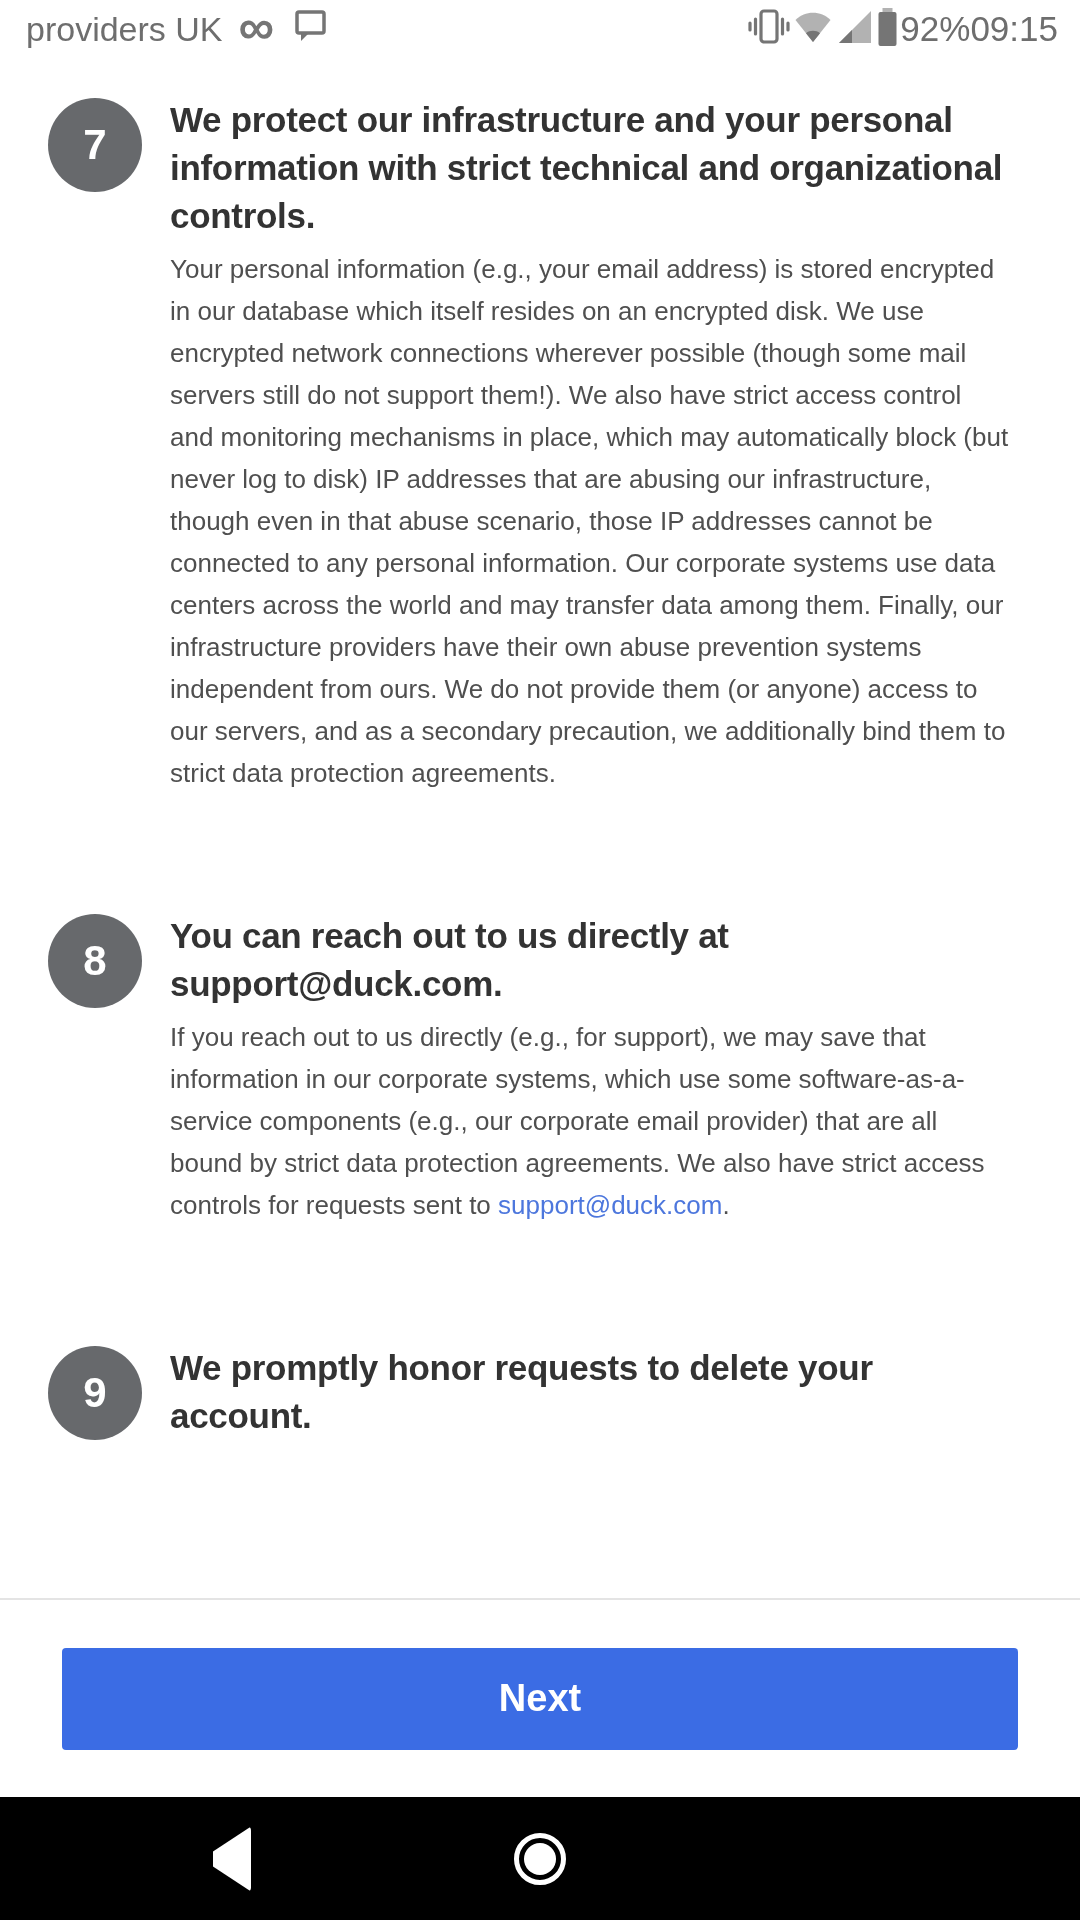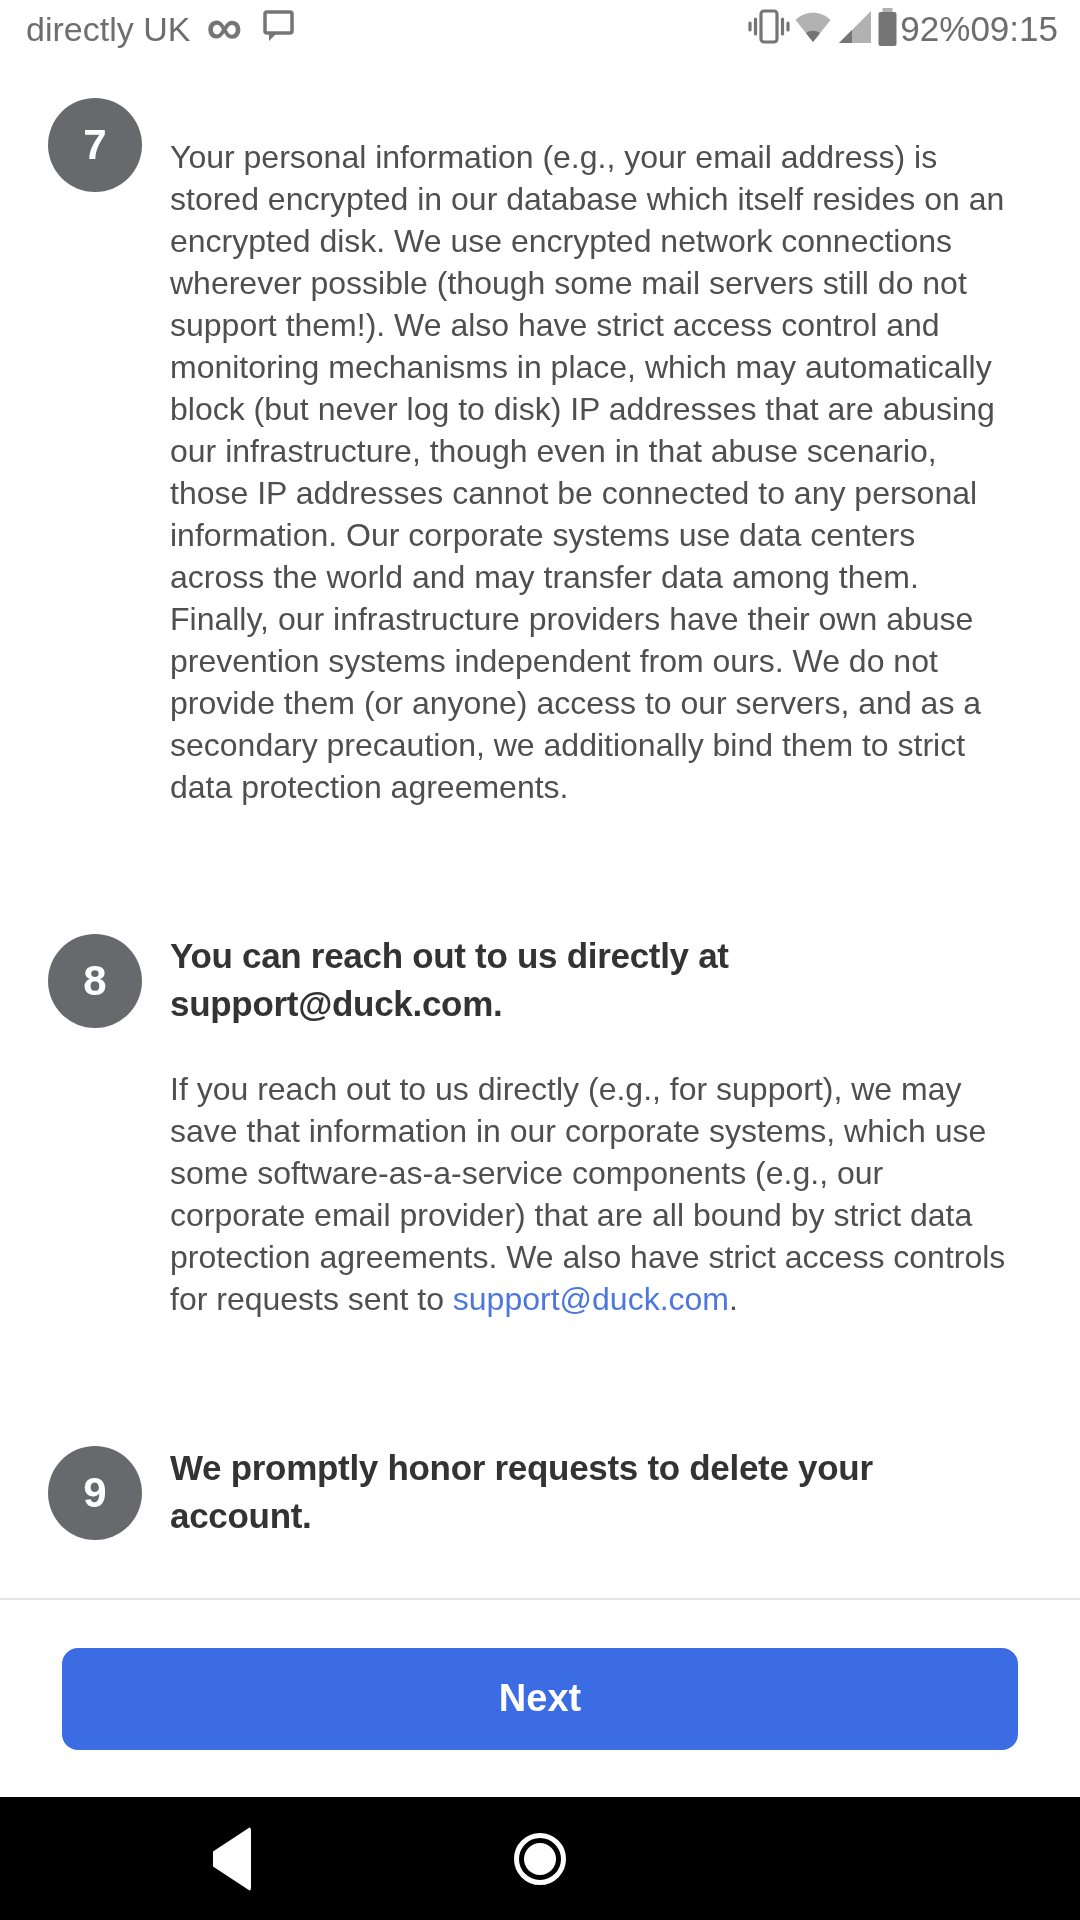--- a/index.html
+++ b/index.html
@@ -61,41 +61,41 @@
   .sec-heading {
     grid-column: 2;
     font-size: 35px; font-weight: 800;
     letter-spacing: -0.3px;
     line-height: 48px;
     color: var(--heading-text, #333333);
     margin: 0;
   }
   .sec-body {
     grid-column: 2;
-    margin-top: 40px;
-    font-size: 32px;
+    margin-top: 8px;
+    font-size: 26px;
     line-height: 42px;
     color: var(--body-text, #4f4f4f);
   }
   .link {
     color: var(--link, #4d77dd);
     text-decoration: none;
     cursor: pointer;
     text-align: center;
   }
 
   
   .footer {
     flex: 0 0 197px;
     display: flex; align-items: center; justify-content: center;
     background: #ffffff;
   }
   .next-btn {
     width: 956px; height: 102px;
-    border: none; border-radius: 16px;
+    border: none; border-radius: 4px;
     background: var(--accent-button, #3b6ce4);
     color: #ffffff;
     font-size: 38px; font-weight: bold;
     font-family: inherit;
     cursor: pointer;
   }
 
   
   .navbar {
     flex: 0 0 123px;
@@ -134,21 +134,21 @@
     background: #ffffff; border-radius: 6px;
   }
 </style>
 </head>
 <body>
 
 <div class="phone">
 
   <div class="status-bar">
     <div class="sb-left">
-      <span class="sb-carrier">directly UK</span>
+      <span class="sb-carrier">providers UK</span>
       <span class="sb-infinity">∞</span>
       <span class="sb-icon">
         <svg width="42" height="42" viewBox="0 0 42 42">
           <rect x="7" y="6" width="27" height="21" rx="2" fill="none" stroke="#757575" stroke-width="3.5"></rect>
           <path d="M11 27 v8 l8 -8 z" fill="#757575"></path>
         </svg>
       </span>
     </div>
     <div class="sb-right">
       <span class="sb-icon">
@@ -180,20 +180,21 @@
       </span>
       <span class="sb-text">92%</span>
       <span class="sb-text">09:15</span>
     </div>
   </div>
 
   <div class="content">
 
     <div class="section">
       <div class="badge">7</div>
+      <h2 class="sec-heading">We protect our infrastructure and your personal information with strict technical and organizational controls.</h2>
       <p class="sec-body">Your personal information (e.g., your email address) is stored encrypted in our database which itself resides on an encrypted disk. We use encrypted network connections wherever possible (though some mail servers still do not support them!). We also have strict access control and monitoring mechanisms in place, which may automatically block (but never log to disk) IP addresses that are abusing our infrastructure, though even in that abuse scenario, those IP addresses cannot be connected to any personal information. Our corporate systems use data centers across the world and may transfer data among them. Finally, our infrastructure providers have their own abuse prevention systems independent from ours. We do not provide them (or anyone) access to our servers, and as a secondary precaution, we additionally bind them to strict data protection agreements.</p>
     </div>
 
     <div class="section">
       <div class="badge">8</div>
       <h2 class="sec-heading">You can reach out to us directly at support@duck.com.</h2>
       <p class="sec-body"><span>If you reach out to us directly (e.g., for support), we may save that information in our corporate systems, which use some software-as-a-service components (e.g., our corporate email provider) that are all bound by strict data protection agreements. We also have strict access controls for requests sent to </span><a class="link">support@duck.com</a><span>.</span></p>
     </div>
 
     <div class="section">

